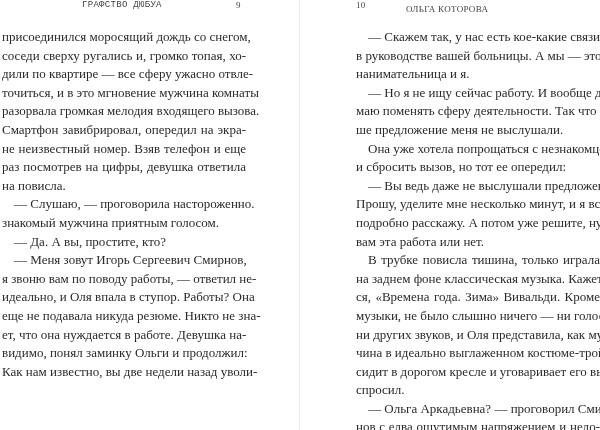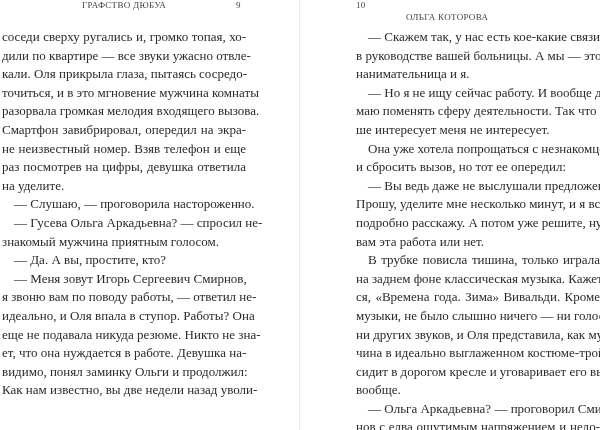--- a/index.html
+++ b/index.html
@@ -4,50 +4,49 @@
 <style>
   html, body { margin:0; padding:0; }
   body { width:600px; height:430px; background:#ffffff; overflow:hidden; position:relative;
          font-family:"Liberation Serif","DejaVu Serif",serif; color:#2a2a2a; }
   .spread { position:absolute; inset:0; }
   .page { position:absolute; top:0; height:430px; overflow:hidden; background:#fff; }
   .page.left { left:0; width:299px; }
   .page.right { left:300px; width:300px; }
   .divider { position:absolute; left:299px; top:0; width:1px; height:430px; background:#ececec; }
   .running-head { position:absolute; top:0; font-size:9px; letter-spacing:0.3px; color:#444; }
-  .left .rh-title { left:82px; top:0px; }
+  .left .rh-title { left:82px; top:0px;font-family:Liberation Mono, monospace; }
   .left .rh-num { left:236px; top:0px; }
   .right .rh-num { left:56px; top:0px; }
-  .right .rh-title { left:106px; top:12px; }
+  .right .rh-title { left:106px; top:4px; }
   .text { position:absolute; font-size:13px; line-height:18.6px; }
   .left .text { left:2px; top:28px; width:244px; }
   .right .text { left:56px; top:28px; width:244px; }
   .line { display:block; white-space:nowrap; text-align:justify; text-align-last:justify; height:18.6px; }
   .line.last { text-align-last:left; }
   .line.indent { padding-left:12px; }
 </style>
 </head>
 <body>
 
 <div class="spread">
   <div class="page left">
     <span class="running-head rh-title">ГРАФСТВО ДЮБУА</span>
     <span class="running-head rh-num">9</span>
     <div class="text" id="left-text">
+        <span class="line">присоединился моросящий дождь со снегом,</span>
         <span class="line">соседи сверху ругались и, громко топая, хо-</span>
-        <span class="line">дили по квартире — все звуки ужасно отвле-</span>
-        <span class="line">кали. Оля прикрыла глаза, пытаясь сосредо-</span>
+        <span class="line">дили по квартире — все сферу ужасно отвле-</span>
         <span class="line">точиться, и в это мгновение мужчина комнаты</span>
         <span class="line">разорвала громкая мелодия входящего вызова.</span>
         <span class="line">Смартфон завибрировал, опередил на экра-</span>
         <span class="line">не неизвестный номер. Взяв телефон и еще</span>
         <span class="line">раз посмотрев на цифры, девушка ответила</span>
-        <span class="line last">на уделите.</span>
+        <span class="line last">на повисла.</span>
         <span class="line indent last">— Слушаю, — проговорила настороженно.</span>
-        <span class="line indent">— Гусева Ольга Аркадьевна? — спросил не-</span>
         <span class="line last">знакомый мужчина приятным голосом.</span>
         <span class="line indent last">— Да. А вы, простите, кто?</span>
         <span class="line indent">— Меня зовут Игорь Сергеевич Смирнов,</span>
         <span class="line">я звоню вам по поводу работы, — ответил не-</span>
         <span class="line">идеально, и Оля впала в ступор. Работы? Она</span>
         <span class="line">еще не подавала никуда резюме. Никто не зна-</span>
         <span class="line">ет, что она нуждается в работе. Девушка на-</span>
         <span class="line last">видимо, понял заминку Ольги и продолжил:</span>
         <span class="line">Как нам известно, вы две недели назад уволи-</span>
       </div>
@@ -55,32 +54,32 @@
   <div class="divider"></div>
   <div class="page right">
     <span class="running-head rh-num">10</span>
     <span class="running-head rh-title">ОЛЬГА КОТОРОВА</span>
     <div class="text" id="right-text">
         <span class="line indent">— Скажем так, у нас есть кое-какие связи</span>
         <span class="line">в руководстве вашей больницы. А мы — это моя</span>
         <span class="line last">нанимательница и я.</span>
         <span class="line indent">— Но я не ищу сейчас работу. И вообще ду-</span>
         <span class="line">маю поменять сферу деятельности. Так что ва-</span>
-        <span class="line last">ше интересует меня не интересует.</span>
+        <span class="line last">ше предложение меня не выслушали.</span>
         <span class="line indent">Она уже хотела попрощаться с незнакомцем</span>
         <span class="line last">и сбросить вызов, но тот ее опередил:</span>
         <span class="line indent">— Вы ведь даже не выслушали предложение.</span>
         <span class="line">Прошу, уделите мне несколько минут, и я все</span>
         <span class="line">подробно расскажу. А потом уже решите, нужна</span>
         <span class="line last">вам эта работа или нет.</span>
         <span class="line indent">В трубке повисла тишина, только играла</span>
         <span class="line">на заднем фоне классическая музыка. Кажет-</span>
         <span class="line">ся, «Времена года. Зима» Вивальди. Кроме</span>
         <span class="line">музыки, не было слышно ничего — ни голосов,</span>
         <span class="line">ни других звуков, и Оля представила, как муж-</span>
         <span class="line">чина в идеально выглаженном костюме-тройке</span>
         <span class="line">сидит в дорогом кресле и уговаривает его вы-</span>
-        <span class="line last">вообще.</span>
+        <span class="line last">спросил.</span>
         <span class="line indent">— Ольга Аркадьевна? — проговорил Смир-</span>
         <span class="line">нов с едва ощутимым напряжением и недо-</span>
       </div>
   </div>
 </div>
 
 </body></html>

